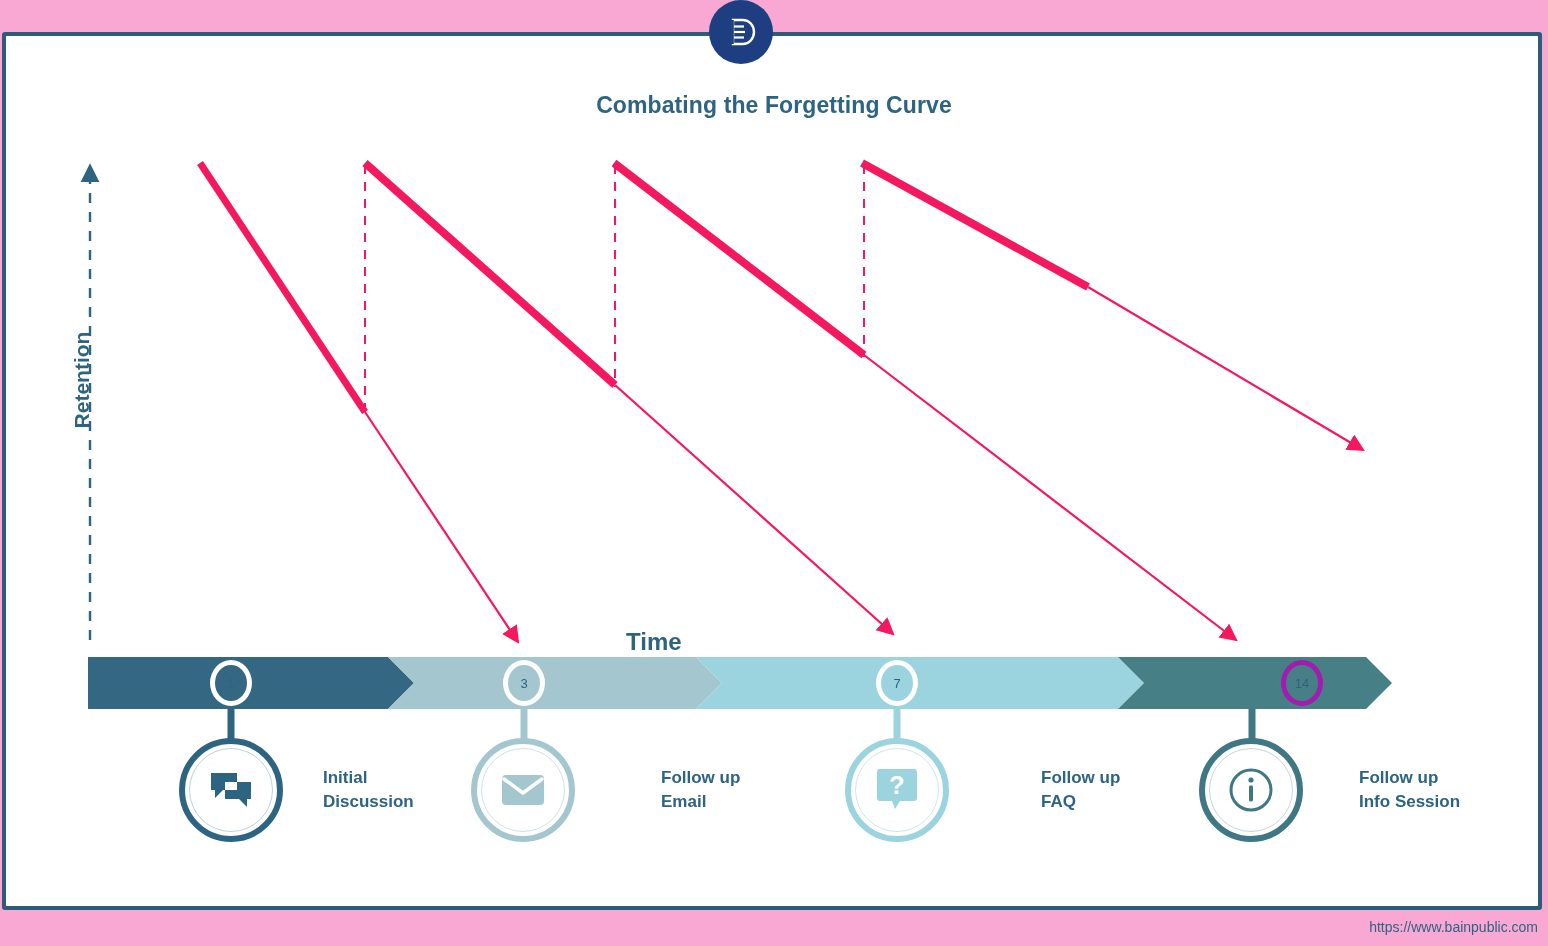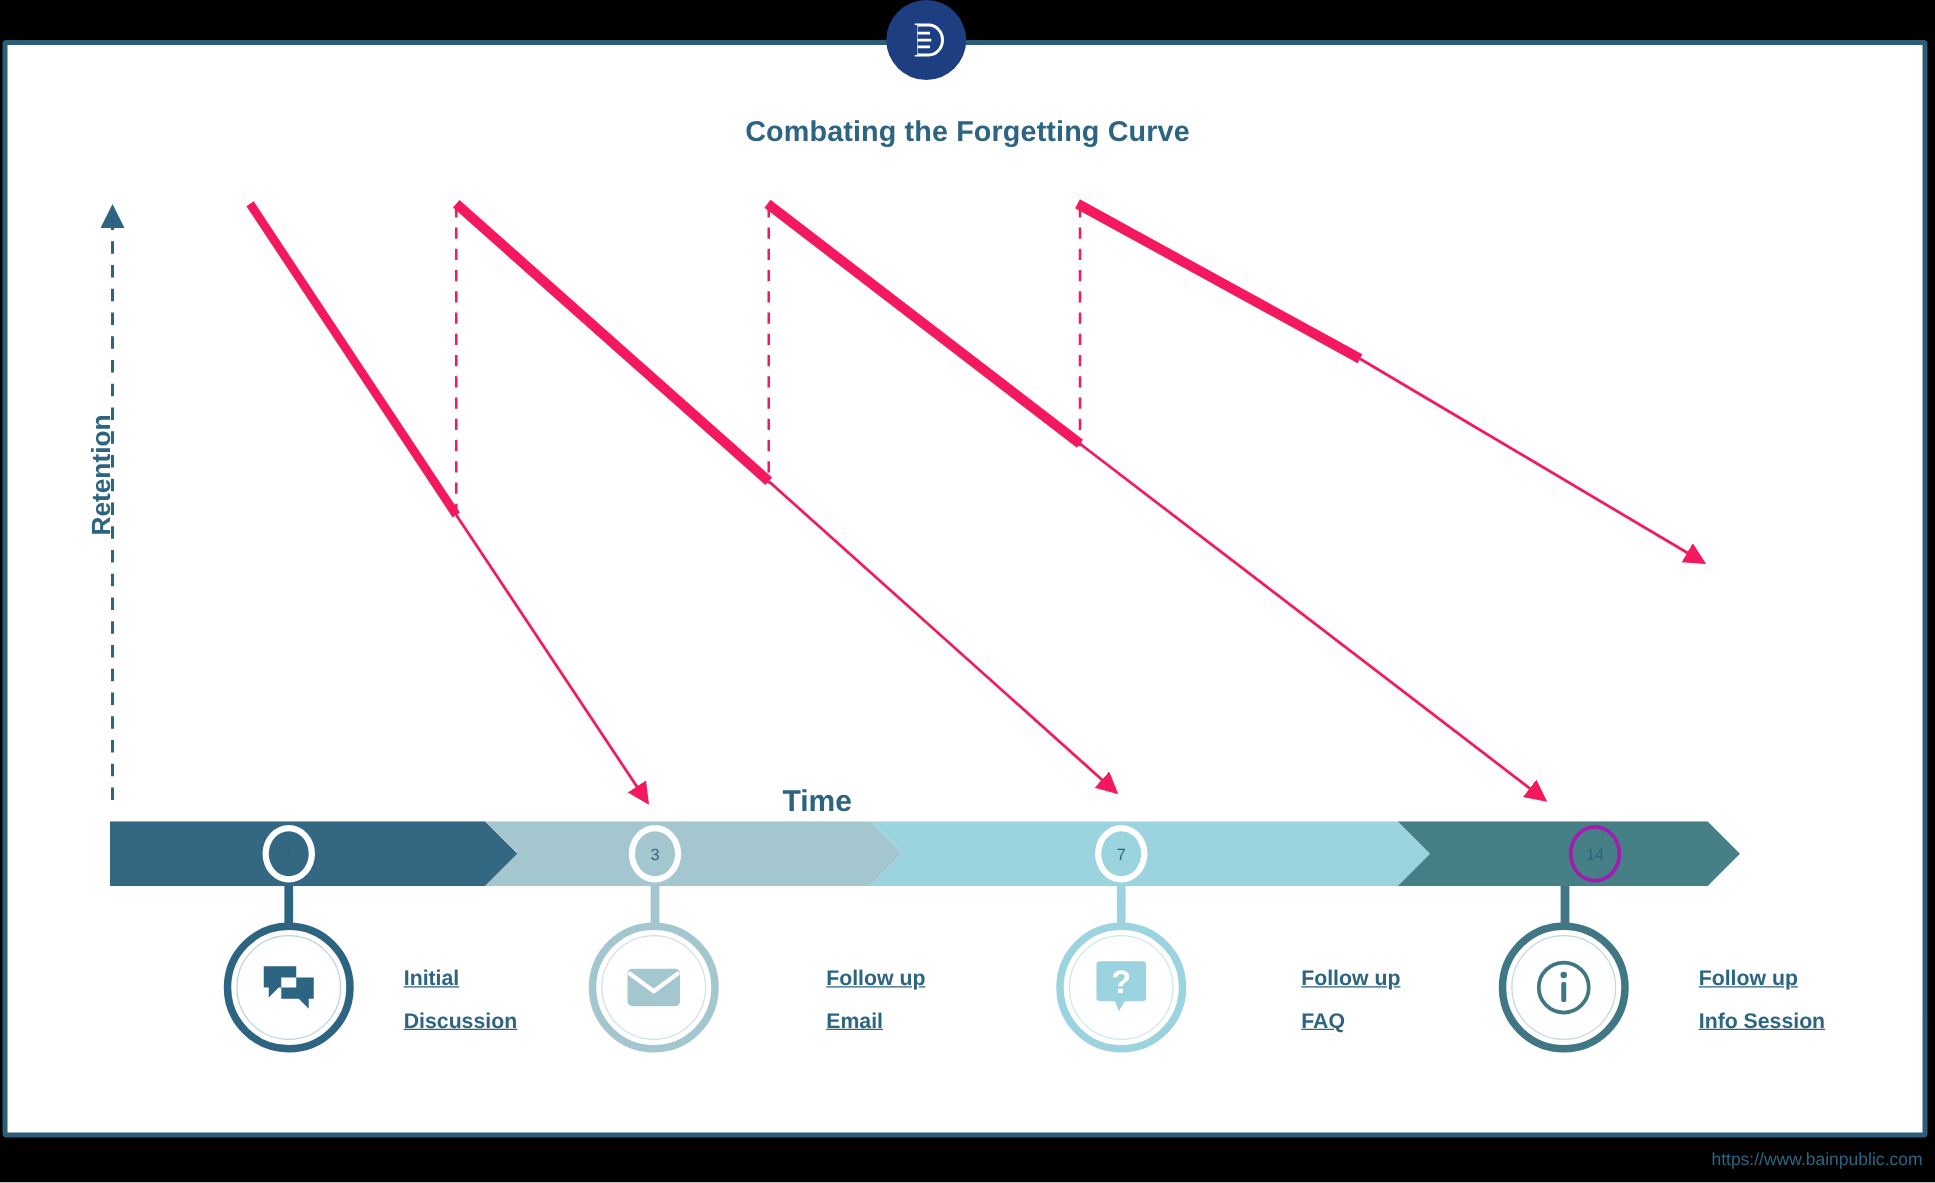--- a/index.html
+++ b/index.html
@@ -7,21 +7,21 @@
     padding: 0;
     background: #ffffff;
   }
   body {
     font-family: "Liberation Sans", sans-serif;
   }
   #canvas {
     position: relative;
     width: 1548px;
     height: 946px;
-    background: #000000;
+    background: #f9a8d4;
     overflow: hidden;
   }
 
   
   #frame {
     position: absolute;
     left: 2px;
     top: 32px;
     width: 1540px;
     height: 878px;
@@ -144,24 +144,23 @@
     align-items: center;
     justify-content: center;
   }
 
   
   .step-caption {
     position: absolute;
     font-size: 17px;
     font-weight: bold;
     color: #2d6482;
-    line-height: 34px;
+    line-height: 24px;
     z-index: 20;
     white-space: pre-line;
-    text-decoration: underline;
   }
 
   
   #footer-url {
     position: absolute;
     right: 10px;
     top: 919px;
     font-size: 14px;
     color: #2d6482;
     z-index: 30;
@@ -244,21 +243,21 @@
 
   <div class="tl-bubble" style="left:210px; top:660px; border:5px solid #ffffff;">
     <span class="tl-num">1</span>
   </div>
   <div class="tl-bubble" style="left:503px; top:660px; border:5px solid #ffffff;">
     <span class="tl-num">3</span>
   </div>
   <div class="tl-bubble" style="left:876px; top:660px; border:5px solid #ffffff;">
     <span class="tl-num">7</span>
   </div>
-  <div class="tl-bubble" style="left:1255px; top:660px; border:3px solid #a21caf;">
+  <div class="tl-bubble" style="left:1281px; top:660px; border:5px solid #a21caf;">
     <span class="tl-num">14</span>
   </div>
 
   <div class="icon-node" style="left:179px; top:738px; border:6px solid #2d6482;">
     <div class="inner-ring" style="border:1.5px solid #bcd3dd;">
       <svg width="44" height="40" viewBox="0 0 44 40">
         <path d="M2 3 h26 v17 h-14 l-8 8 v-8 h-4 z" fill="#2d6482"></path>
         <path d="M16 12 h26 v17 h-4 v8 l-8 -8 h-14 z" fill="#2d6482"></path>
         <path d="M16 12 h12 v8 h-12 z" fill="#ffffff"></path>
       </svg>

